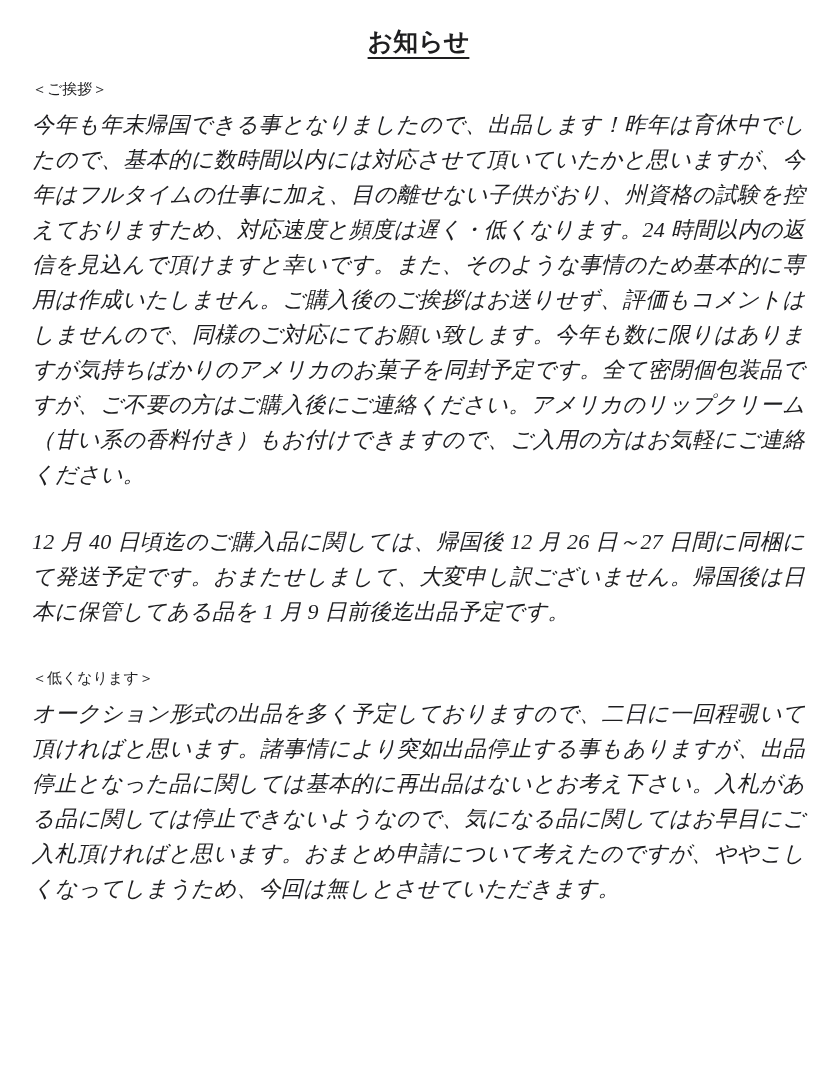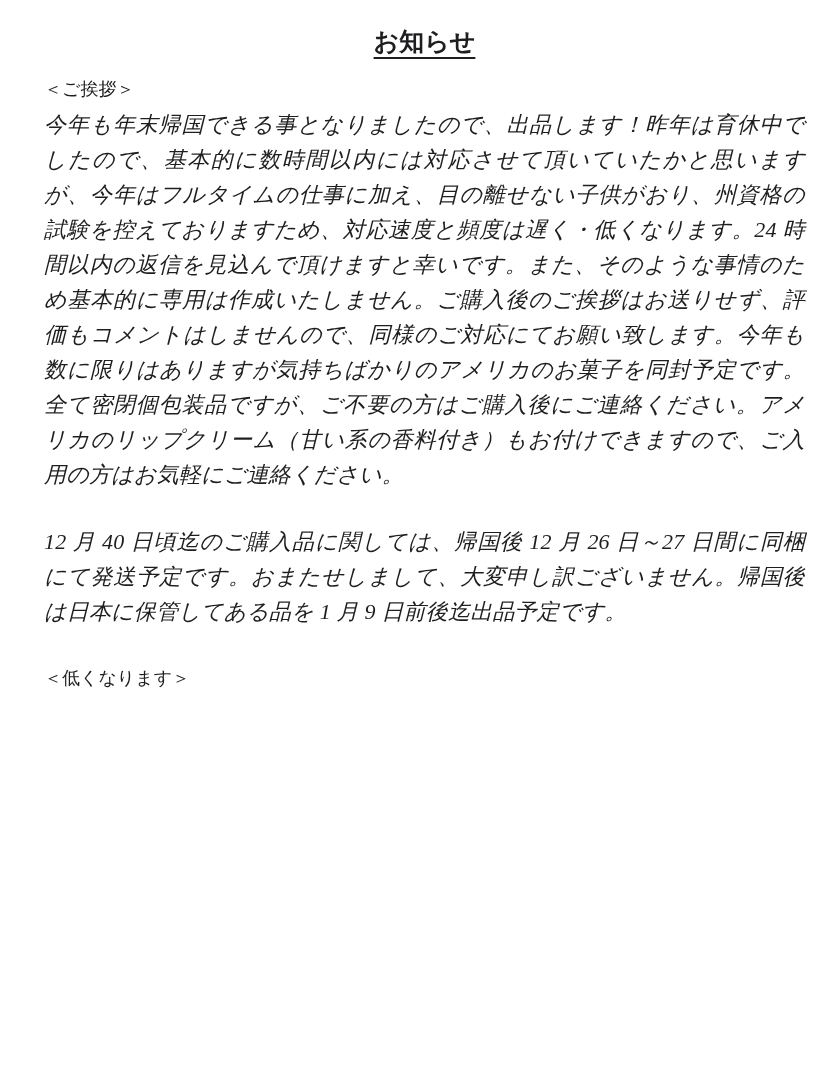--- a/index.html
+++ b/index.html
@@ -6,21 +6,21 @@
     margin: 0;
     padding: 0;
     background: #ffffff;
   }
   .page {
     position: relative;
     width: 835px;
     height: 1080px;
     box-sizing: border-box;
     margin: 0 auto;
-    padding: 22px 30px 0 44px;
+    padding: 22px 30px 0 32px;
     background: #ffffff;
     color: #1e1e20;
     font-family: "Liberation Serif", "DejaVu Serif", serif;
     font-size: 22px;
     line-height: 35px;
     overflow: hidden;
   }
   .doc-title {
     margin: 0 0 10px 0;
     text-align: center;
@@ -33,21 +33,21 @@
     text-decoration-thickness: 2px;
     text-underline-offset: 7px;
     padding: 0 2px;
   }
   .doc-section {
     margin: 0 0 32px 0;
   }
   .section-heading {
     margin: 0;
     font-weight: normal;
-    font-size: 18px;
+    font-size: 15px;
     line-height: 35px;
   }
   .para {
     margin: 0;
     text-align: justify;
     letter-spacing: 0.2px;
     font-style: italic;
   }
   .para + .para {
     margin-top: 32px;
@@ -66,15 +66,16 @@
     <h2 class="section-heading">＜ご挨拶＞</h2>
     <p class="para">今年も年末帰国できる事となりましたので、出品します！昨年は育休中でしたので、基本的に数時間以内には対応させて頂いていたかと思いますが、今年はフルタイムの仕事に加え、目の離せない子供がおり、州資格の試験を控えておりますため、対応速度と頻度は遅く・低くなります。24 時間以内の返信を見込んで頂けますと幸いです。また、そのような事情のため基本的に専用は作成いたしません。ご購入後のご挨拶はお送りせず、評価もコメントはしませんので、同様のご対応にてお願い致します。今年も数に限りはありますが気持ちばかりのアメリカのお菓子を同封予定です。全て密閉個包装品ですが、ご不要の方はご購入後にご連絡ください。アメリカのリップクリーム（甘い系の香料付き）もお付けできますので、ご入用の方はお気軽にご連絡ください。</p>
   </section>
 
   <section class="doc-section">
     <p class="para">12 月 40 日頃迄のご購入品に関しては、帰国後 12 月 26 日～27 日間に同梱にて発送予定です。おまたせしまして、大変申し訳ございません。帰国後は日本に保管してある品を 1 月 9 日前後迄出品予定です。</p>
   </section>
 
   <section class="doc-section">
     <h2 class="section-heading">＜低くなります＞</h2>
+    <p class="para">オークション形式の出品を多く予定しておりますので、二日に一回程覗いて頂ければと思います。諸事情により突如出品停止する事もありますが、出品停止となった品に関しては基本的に再出品はないとお考え下さい。入札がある品に関しては停止できないようなので、気になる品に関してはお早目にご入札頂ければと思います。おまとめ申請について考えたのですが、ややこしくなってしまうため、今回は無しとさせていただきます。</p>
   </section>
 
 </div>
 
 </body></html>

